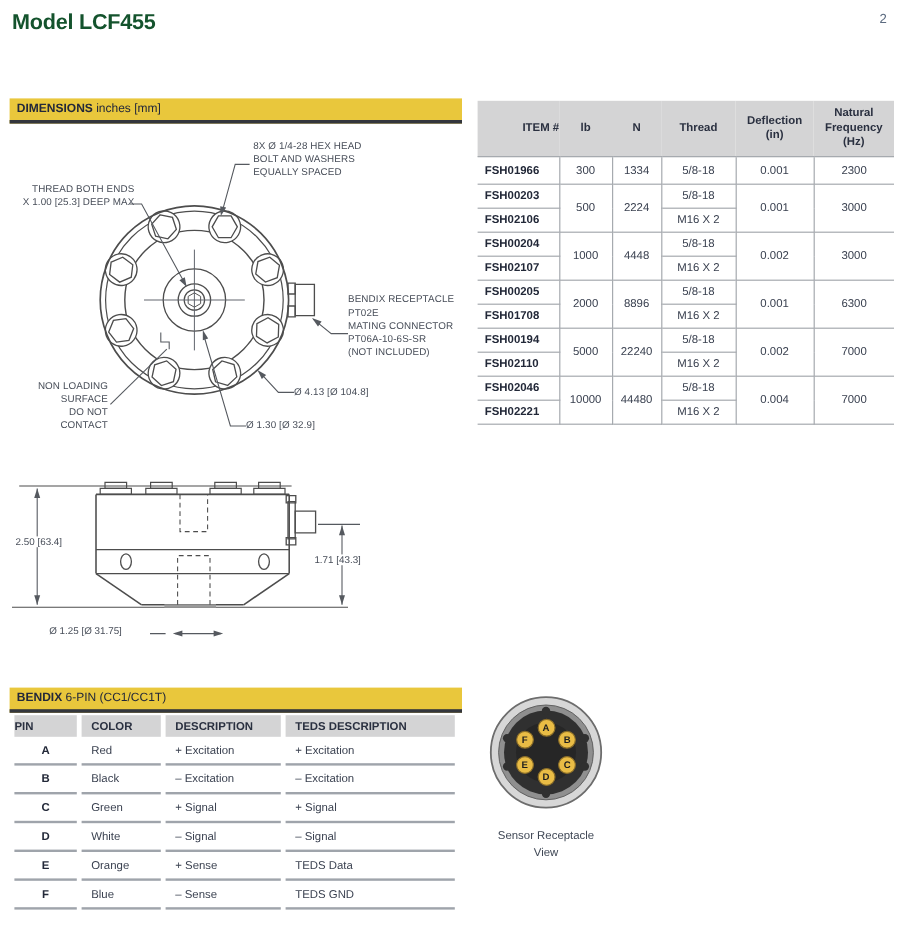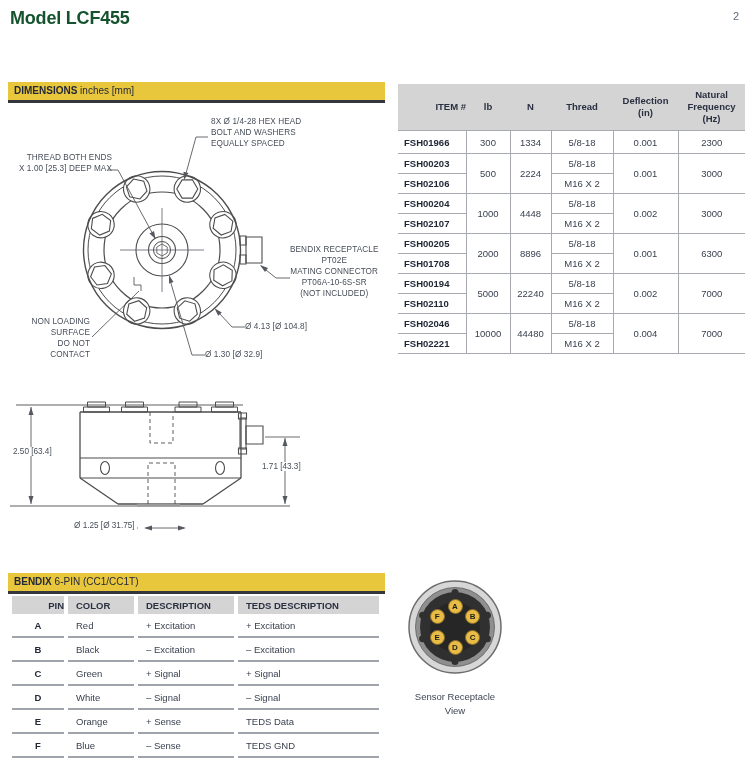--- a/index.html
+++ b/index.html
@@ -68,21 +68,21 @@
 
   
   .pin-table{
     border-collapse:separate;border-spacing:4px 0;margin-top:2px;margin-left:0;
     table-layout:fixed;font-size:9.5px;color:var(--body-ink);width:375px;
   }
   .pin-table th{
     background:var(--hdr-gray);height:18px;font-weight:bold;color:#2A3040;
     text-align:left;padding:0 0 0 8px;font-size:9.5px;
   }
-  .pin-table th.c-pin{text-align:right;padding:0;}
+  .pin-table th.c-pin{text-align:left;padding:0;}
   .pin-table td{height:22px;border-bottom:2px solid #9FA4AB;padding:0 0 0 8px;vertical-align:middle;}
   .pin-table td.c-pin{text-align:center;font-weight:bold;color:#222838;padding:0;}
 
   
   .recp-pins{position:absolute;left:0;top:0;width:122px;height:110px;}
   .recp-pin{
     position:absolute;width:15px;height:15px;border-radius:50%;
     background:var(--pin-gold);border:1px solid #8A6D28;box-sizing:border-box;
     font-size:8px;font-weight:bold;color:#1E1E1E;text-align:center;line-height:13px;
   }
@@ -232,38 +232,38 @@
 
     <div class="ann" style="left:203px;top:16px;">
         <div>8X Ø 1/4-28 HEX HEAD</div>
         <div>BOLT AND WASHERS</div>
         <div>EQUALLY SPACED</div>
       </div>
     <div class="ann right" style="right:273px;top:52px;">
         <div>THREAD BOTH ENDS</div>
         <div>X 1.00 [25.3] DEEP MAX</div>
       </div>
-    <div class="ann" style="left:282px;top:144px;text-align:center;">
+    <div class="ann" style="left:282px;top:144px;">
         <div>BENDIX RECEPTACLE</div>
         <div>PT02E</div>
         <div>MATING CONNECTOR</div>
         <div>PT06A-10-6S-SR</div>
         <div>(NOT INCLUDED)</div>
       </div>
     <div class="ann right" style="right:295px;top:216px;">
         <div>NON LOADING</div>
         <div>SURFACE</div>
         <div>DO NOT</div>
         <div>CONTACT</div>
       </div>
     <div class="ann" style="left:237px;top:221px;">Ø 4.13 [Ø 104.8]</div>
     <div class="ann" style="left:197px;top:249px;">Ø 1.30 [Ø 32.9]</div>
     <div class="dim-label" style="left:3px;top:347px;">2.50 [63.4]</div>
     <div class="dim-label" style="left:252px;top:362px;">1.71 [43.3]</div>
-    <div class="dim-label" style="left:64px;top:421px;">Ø 1.25 [Ø 31.75]</div>
+    <div class="dim-label" style="left:31px;top:421px;">Ø 1.25 [Ø 31.75]</div>
   </div>
 </section>
 
 <section class="cap-panel">
   <table class="cap-table">
     <colgroup>
         <col style="width:68px">
         <col style="width:44px">
         <col style="width:41px">
         <col style="width:62px">

